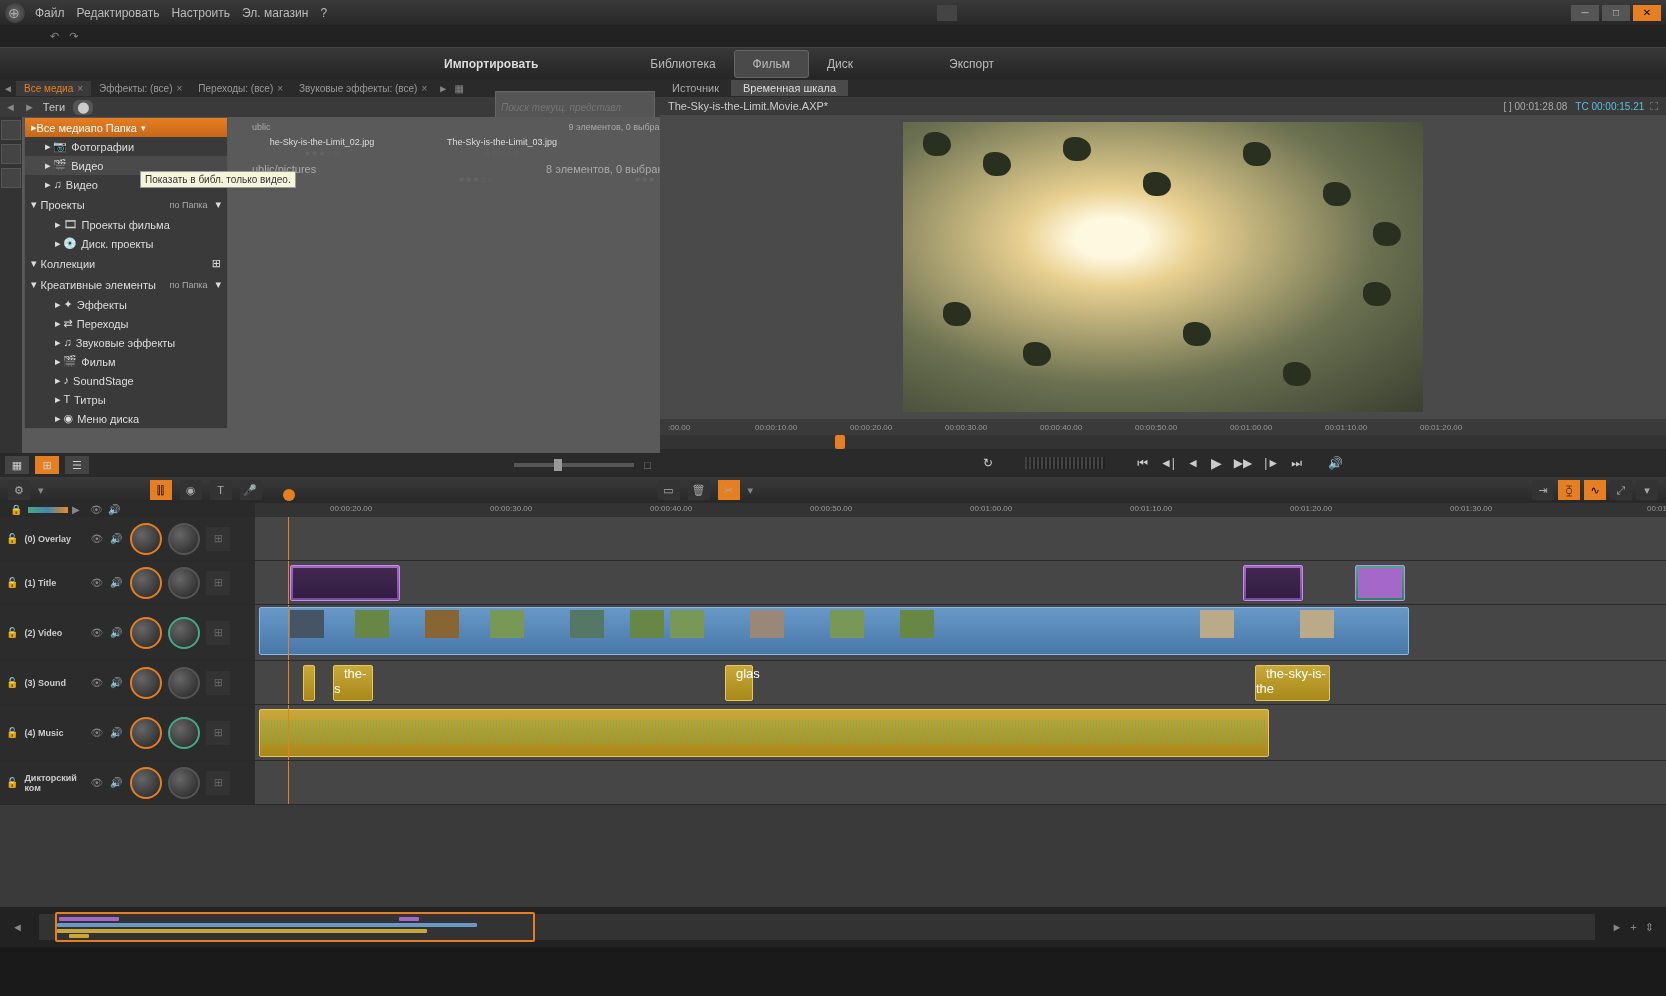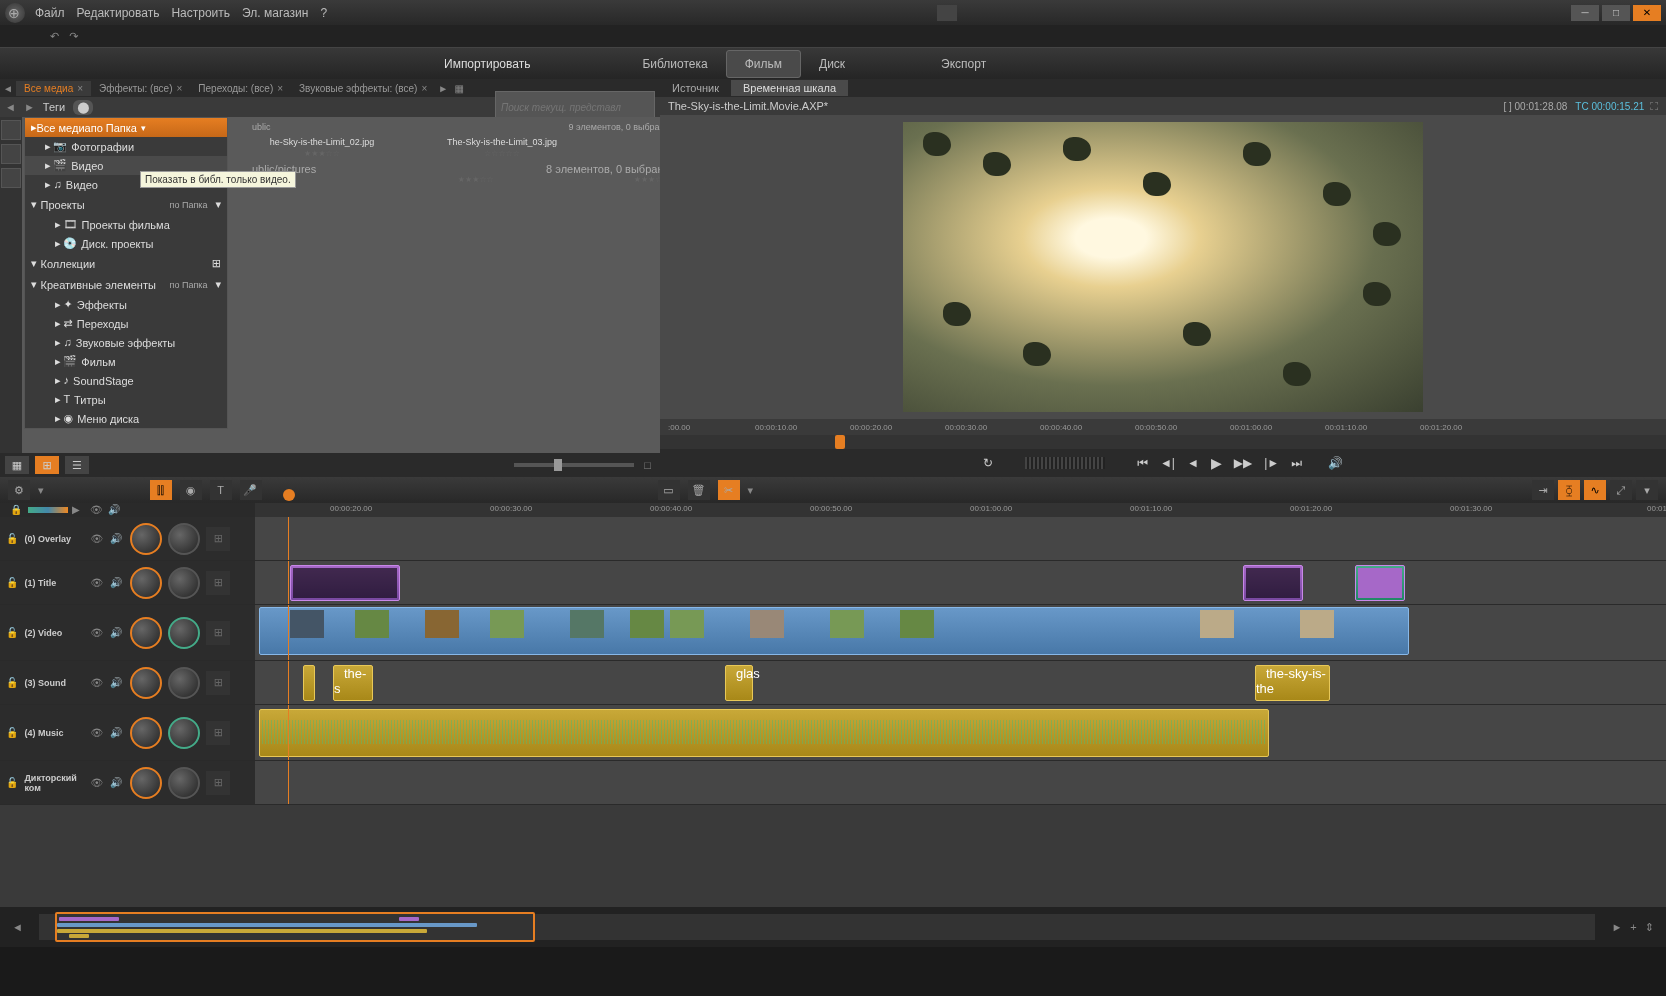--- a/index.html
+++ b/index.html
@@ -11,21 +11,21 @@
 .menu span{cursor:pointer}
 .win-controls{margin-left:auto;display:flex;gap:3px}
 .win-btn{width:28px;height:16px;display:flex;align-items:center;justify-content:center;cursor:pointer;font-size:10px}
 .win-min{background:#555}
 .win-max{background:#555}
 .win-close{background:#e67e22;color:#000}
 .undo-row{height:22px;background:#222;display:flex;align-items:center;padding-left:50px;gap:10px;color:#888}
 .main-tabs{height:32px;background:linear-gradient(#383838,#252525);display:flex;align-items:center;border-top:1px solid #444}
 .main-tab{padding:6px 18px;cursor:pointer;font-size:12px;color:#bbb}
 .main-tab.active{background:#4a4a4a;border:1px solid #666;border-radius:3px}
-.import-btn{margin-left:430px;padding:4px 14px;color:#ddd;font-weight:normal;font-size:12px}
+.import-btn{margin-left:430px;padding:4px 14px;color:#ddd;font-weight:bold;font-size:12px}
 .workspace{display:flex;height:398px}
 .left-panel{width:660px;background:#555;display:flex;flex-direction:column;position:relative}
 .lib-tabs{height:18px;background:#2a2a2a;display:flex;align-items:center;font-size:10px}
 .lib-tab{padding:2px 8px;color:#999;position:relative;cursor:pointer}
 .lib-tab.active{color:#e67e22;background:#3a3a3a}
 .lib-tab .x{margin-left:4px;color:#888}
 .lib-arrow{width:16px;text-align:center;color:#888;cursor:pointer}
 .lib-toolbar{height:20px;background:#3a3a3a;display:flex;align-items:center;padding:0 5px;gap:8px}
 .tags-label{font-size:11px;color:#ccc}
 .search-box{margin-left:auto;background:#555;border:1px solid #666;height:32px;width:160px;padding:0 5px;color:#aaa;font-style:italic;font-size:10px}

